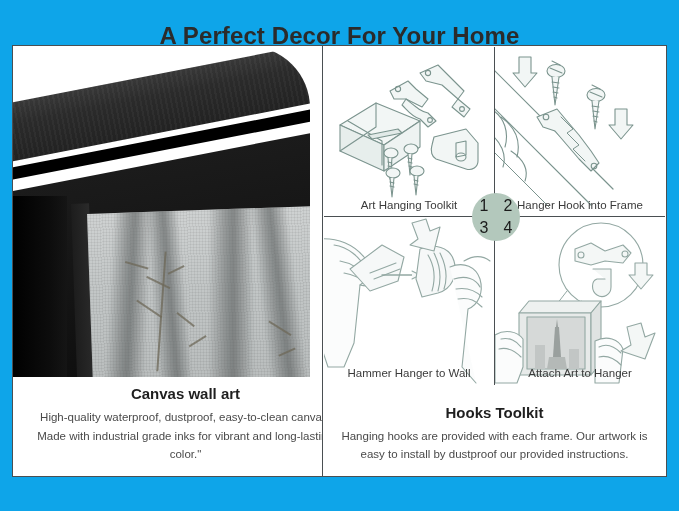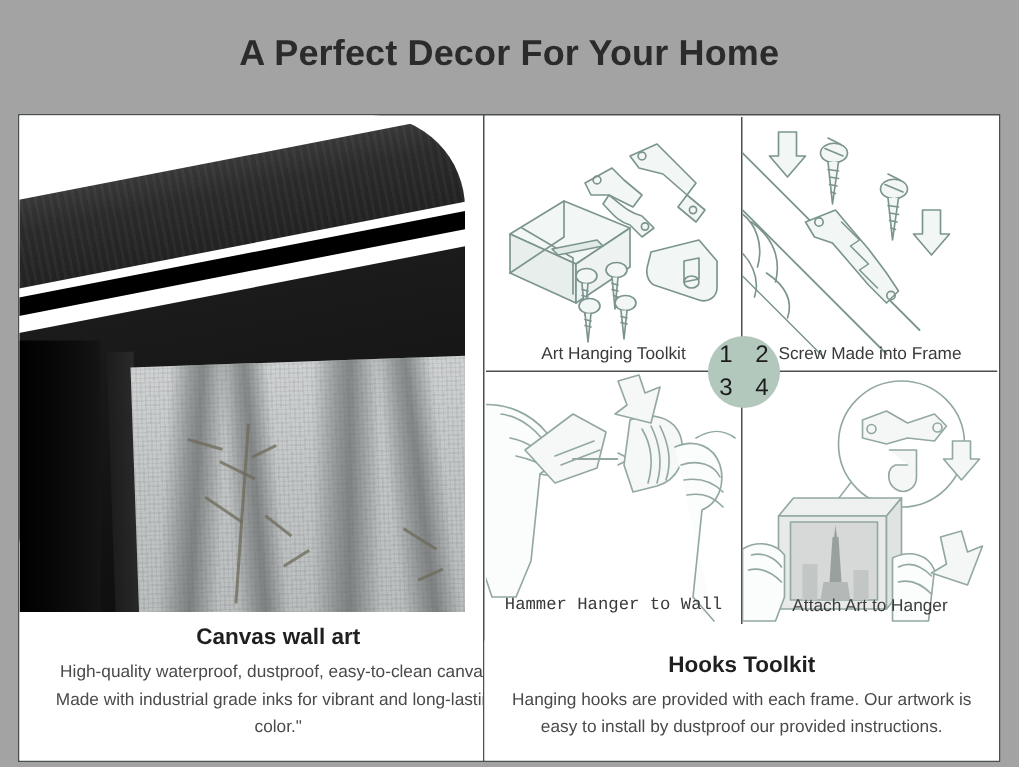--- a/index.html
+++ b/index.html
@@ -5,41 +5,41 @@
   * { box-sizing: border-box; margin: 0; padding: 0; }
   html, body {
     width: 679px; height: 511px;
     background: #f4f4f4;
     font-family: "Liberation Sans", sans-serif;
     overflow: hidden;
   }
   #page {
     position: relative;
     width: 679px; height: 511px;
-    background: #a3a3a3;
+    background: #0ea5e9;
   }
 
   
   #page-title {
     position: absolute;
     left: 0; top: 22px;
     width: 679px;
     text-align: center;
     font-size: 24px;
     font-weight: bold;
     color: #2b2b2b;
     letter-spacing: .1px;
   }
 
   
   .card {
     position: absolute;
     background: #ffffff;
     border: 1px solid #4a4f52;
-    top: 76px;
+    top: 45px;
     height: 432px;
   }
   #card-left  { left: 12px;  width: 347px; }
   #card-right { left: 322px; width: 345px; }
 
   
   #canvas-photo {
     position: absolute;
     left: 0; top: 0;
     width: 297px; height: 340px;
@@ -161,21 +161,21 @@
     overflow: hidden;
     background: #ffffff;
   }
   .quad {
     position: absolute;
     width: 170px; height: 168px;
     overflow: hidden;
   }
   #quad-1 { left: 0;     top: 0;    }
   #quad-2 { left: 171px; top: 0;    }
-  #quad-3 { left: 0;     top: 170px; font-family: Liberation Mono, monospace;}
+  #quad-3 { left: 0;     top: 170px;}
   #quad-4 { left: 171px; top: 170px;}
   .grid-line-v {
     position: absolute; left: 170px; top: 0;
     width: 1px; height: 338px; background: #4a4f52;
   }
   .grid-line-h {
     position: absolute; left: 0; top: 169px;
     width: 341px; height: 1px; background: #4a4f52;
   }
   .quad-label {
@@ -340,21 +340,21 @@
               <path d="M97 38 L105 42 M95 45 L107 50"></path>
               <path d="M97 54 L100 82 L104 54" fill="#f2f6f5"></path>
               <path d="M97 59 L104 60 M98 64 L104 65 M98 69 L103 70 M99 74 L102 75"></path>
             </g>
 
             <path d="M24 10 L36 10 L36 26 L42 26 L30 40 L18 26 L24 26 Z" fill="#f2f6f5"></path>
 
             <path d="M120 62 L132 62 L132 78 L138 78 L126 92 L114 78 L120 78 Z" fill="#f2f6f5"></path>
           </g>
         </svg>
-        <div class="quad-label">Screw Made into Frame</div>
+        <div class="quad-label">Hanger Hook into Frame</div>
       </div>
 
       <div class="quad" id="quad-3">
         <svg class="art-svg" width="170" height="168" viewBox="0 0 170 168">
           <g fill="none" stroke="#93a8a3" stroke-width="1.1" stroke-linejoin="round" stroke-linecap="round">
 
             <path d="M-6 22 C14 20, 30 28, 40 40 C46 48, 48 56, 44 62 L36 68 L30 126 L20 150 L4 150 L-6 120 Z" fill="#fbfcfc"></path>
             <path d="M10 28 C24 30, 36 40, 42 52"></path>
             <path d="M16 44 C28 46, 38 54, 44 62"></path>
             <path d="M20 56 C30 58, 38 62, 44 66"></path>

